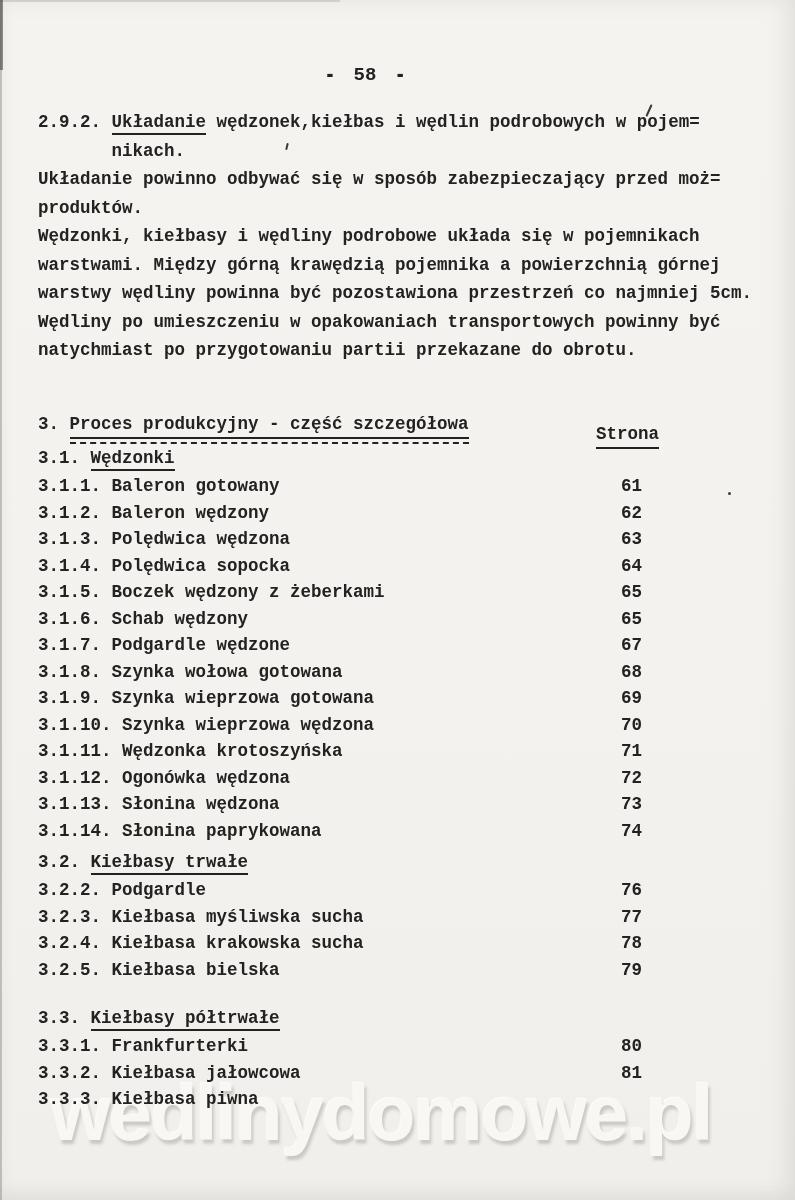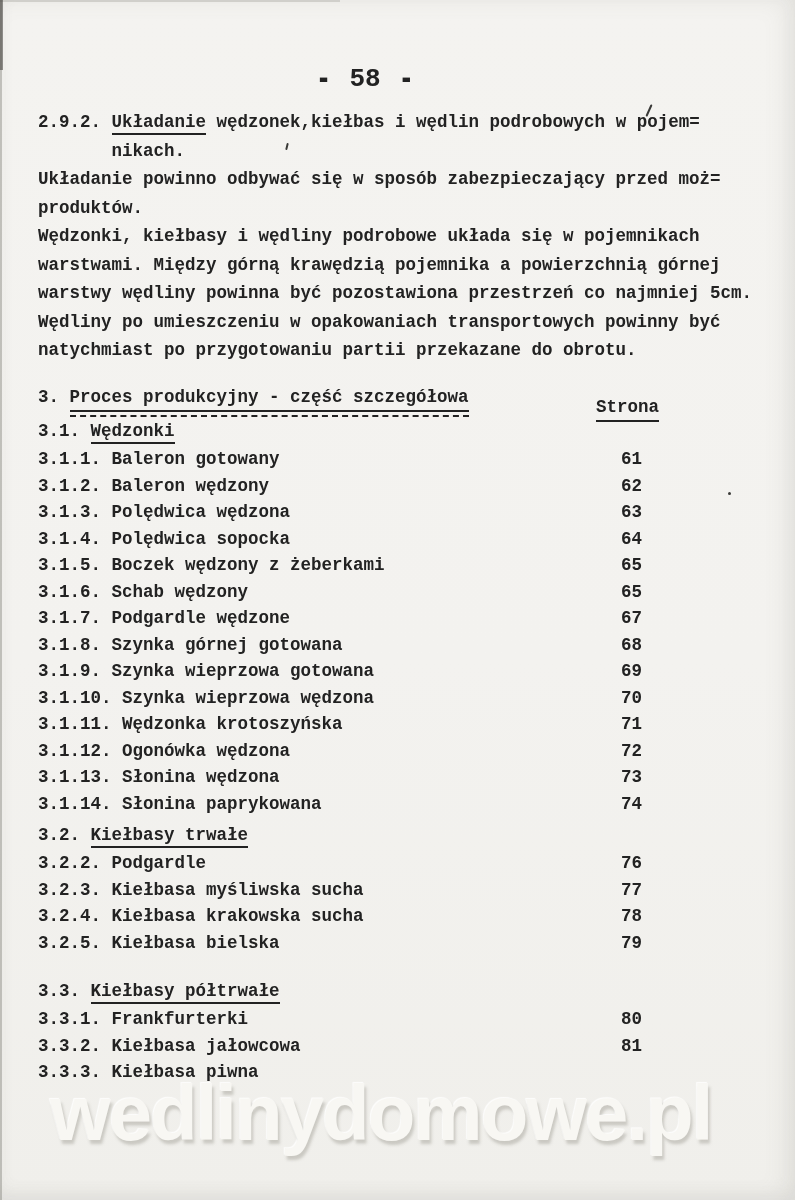--- a/index.html
+++ b/index.html
@@ -12,28 +12,28 @@
   }
   
   .edge-left{position:absolute;left:0;top:0;width:2px;height:100%;background:rgba(110,108,100,.35);}
   .edge-top{position:absolute;left:0;top:0;width:340px;height:2px;background:rgba(110,108,100,.22);}
   .edge-corner{position:absolute;left:0;top:0;width:3px;height:70px;background:rgba(60,58,54,.55);}
   .speck{position:absolute;background:#3a3a38;}
   .speck.slash{width:2px;height:13px;transform:rotate(24deg);border-radius:2px;}
   .speck.tick{width:2px;height:7px;transform:rotate(14deg);border-radius:2px;}
   .speck.dot{width:3px;height:3px;border-radius:50%;}
 
-  .pageno{position:absolute;top:64px;left:0;width:730px;text-align:center;font-size:26px;font-family:Liberation Mono, monospace;}
+  .pageno{position:absolute;top:64px;left:0;width:730px;text-align:center;font-size:19px;font-family:Liberation Mono, monospace;}
   .pageno .dash{display:inline-block;margin:0 18px;transform:scaleY(1.4);}
 
   .sec{position:absolute;top:108px;left:38px;width:721px;font-size:17.5px;line-height:28.5px;white-space:nowrap;z-index:2;}
   .u{border-bottom:2px solid currentColor;padding-bottom:1px;}
   .indent2{padding-left:7ch;}
 
-  .toc{position:absolute;top:385px;left:38px;width:721px;font-size:17.5px;white-space:nowrap;z-index:2;}
+  .toc{position:absolute;top:412px;left:38px;width:721px;font-size:17.5px;white-space:nowrap;z-index:2;}
   .toc-head{position:relative;height:34px;line-height:24px;}
   .h3d{position:relative;display:inline-block;border-bottom:2px solid currentColor;padding-bottom:1px;}
   .h3d::after{content:"";position:absolute;left:0;right:0;bottom:-7px;border-top:2px dashed currentColor;}
   .strona{position:absolute;left:558px;top:10px;}
   .gt{height:27px;line-height:24px;}
   .gt.m2{margin-top:6px;}
   .gt.m3{margin-top:23px;}
   .row{position:relative;height:26.5px;line-height:26.5px;}
   .row .pg{position:absolute;left:583px;top:0;}
 
@@ -89,21 +89,21 @@
       <span>3.1.</span>
       <span class="u">Wędzonki</span>
     </div>
     <div class="row"><span>3.1.1.</span> <span>Baleron gotowany</span><span class="pg">61</span></div>
     <div class="row"><span>3.1.2.</span> <span>Baleron wędzony</span><span class="pg">62</span></div>
     <div class="row"><span>3.1.3.</span> <span>Polędwica wędzona</span><span class="pg">63</span></div>
     <div class="row"><span>3.1.4.</span> <span>Polędwica sopocka</span><span class="pg">64</span></div>
     <div class="row"><span>3.1.5.</span> <span>Boczek wędzony z żeberkami</span><span class="pg">65</span></div>
     <div class="row"><span>3.1.6.</span> <span>Schab wędzony</span><span class="pg">65</span></div>
     <div class="row"><span>3.1.7.</span> <span>Podgardle wędzone</span><span class="pg">67</span></div>
-    <div class="row"><span>3.1.8.</span> <span>Szynka górnej gotowana</span><span class="pg">68</span></div>
+    <div class="row"><span>3.1.8.</span> <span>Szynka wołowa gotowana</span><span class="pg">68</span></div>
     <div class="row"><span>3.1.9.</span> <span>Szynka wieprzowa gotowana</span><span class="pg">69</span></div>
     <div class="row"><span>3.1.10.</span> <span>Szynka wieprzowa wędzona</span><span class="pg">70</span></div>
     <div class="row"><span>3.1.11.</span> <span>Wędzonka krotoszyńska</span><span class="pg">71</span></div>
     <div class="row"><span>3.1.12.</span> <span>Ogonówka wędzona</span><span class="pg">72</span></div>
     <div class="row"><span>3.1.13.</span> <span>Słonina wędzona</span><span class="pg">73</span></div>
     <div class="row"><span>3.1.14.</span> <span>Słonina paprykowana</span><span class="pg">74</span></div>
 
     <div class="gt m2">
       <span>3.2.</span>
       <span class="u">Kiełbasy trwałe</span>

